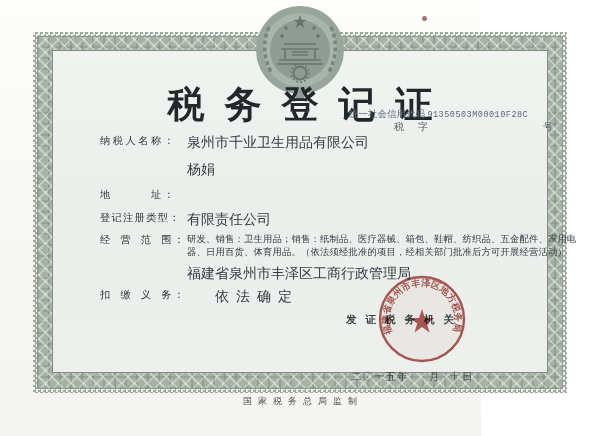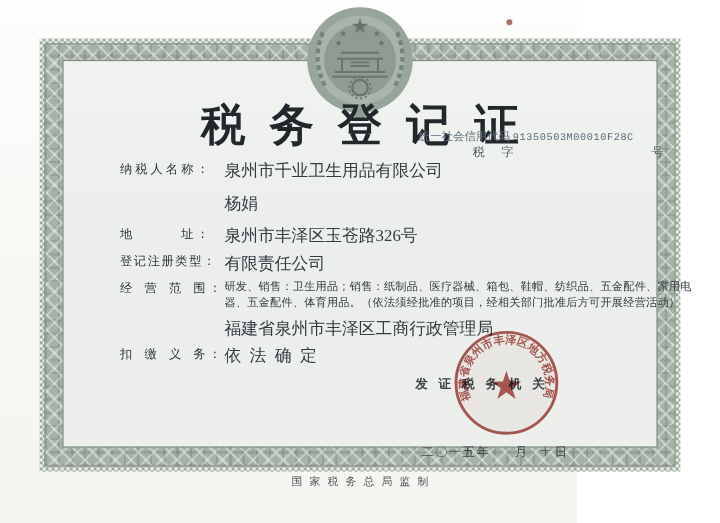--- a/index.html
+++ b/index.html
@@ -32,21 +32,21 @@
   .codeline{position:absolute;left:349px;top:108px;font-size:9.5px;color:#5f707d;white-space:nowrap;}
   .codeline .code{font-family:"Liberation Mono","DejaVu Sans Mono",monospace;font-size:8.5px;
     letter-spacing:.5px;color:#596b79;margin-left:0;}
   .taxword{position:absolute;left:394px;top:120px;font-size:10px;color:#4d5a64;letter-spacing:2px;}
   .numword{position:absolute;left:543px;top:120px;font-size:10px;color:#4d5a64;}
   
   .lab{position:absolute;left:100px;font-size:10.2px;font-weight:normal;color:#2e353b;white-space:nowrap;}
   .lab.tight{letter-spacing:-.6px;}
   .lab.small{font-size:9.6px;}
   .val{position:absolute;left:187px;font-size:14px;color:#333b44;white-space:nowrap;}
-  .val.spread{letter-spacing:7px;}
+  .val.spread{letter-spacing:7px;margin-left:28px;}
   .scope{position:absolute;left:187px;width:372px;font-size:9.3px;color:#333b44;letter-spacing:.2px;white-space:nowrap;}
   
   .issuer{position:absolute;left:346px;top:313px;font-size:10.5px;font-weight:bold;
     color:#3c4248;letter-spacing:9px;white-space:nowrap;}
   .date{position:absolute;top:334px;font-size:10.5px;color:#3a4146;margin-top:36px;}
   .d-year{left:351px;letter-spacing:1px;}
   .d-month{left:429px;}
   .d-prefix{left:450px;font-size:9px;color:#4a5156;}
   .d-day{left:462px;}
   
@@ -91,28 +91,27 @@
   </div>
   <div class="taxword">税　字</div>
   <div class="numword">号</div>
 
   <div class="lab" style="top:134px">纳 税 人 名 称 ：</div>
   <div class="val" style="top:134px">泉州市千业卫生用品有限公司</div>
 
   <div class="val" style="top:161px">杨娟</div>
 
   <div class="lab" style="top:188px">地　　　　址 ：</div>
-  <div class="val" style="top:188px">泉州市丰泽区玉苍路326号</div>
 
   <div class="lab tight" style="top:211px">登 记 注 册 类 型 ：</div>
   <div class="val" style="top:211px">有限责任公司</div>
 
   <div class="lab" style="top:233px">经　营　范　围 ：</div>
   <div class="scope" style="top:233px">研发、销售：卫生用品；销售：纸制品、医疗器械、箱包、鞋帽、纺织品、五金配件、家用电</div>
-  <div class="scope" style="top:246px">器、五金配件、体育用品。（依法须经批准的项目，经相关部门批准后方可开展经营活动）</div>
+  <div class="scope" style="top:246px">器、日用百货、体育用品。（依法须经批准的项目，经相关部门批准后方可开展经营活动）</div>
 
   <div class="val" style="top:265px">福建省泉州市丰泽区工商行政管理局</div>
 
   <div class="lab" style="top:288px">扣　缴　义　务 ：</div>
   <div class="val spread" style="top:288px">依法确定</div>
 
   <div class="issuer">发证税务机关</div>
 
   <span class="date d-year">二〇一五年</span>
   <span class="date d-month">月</span>

